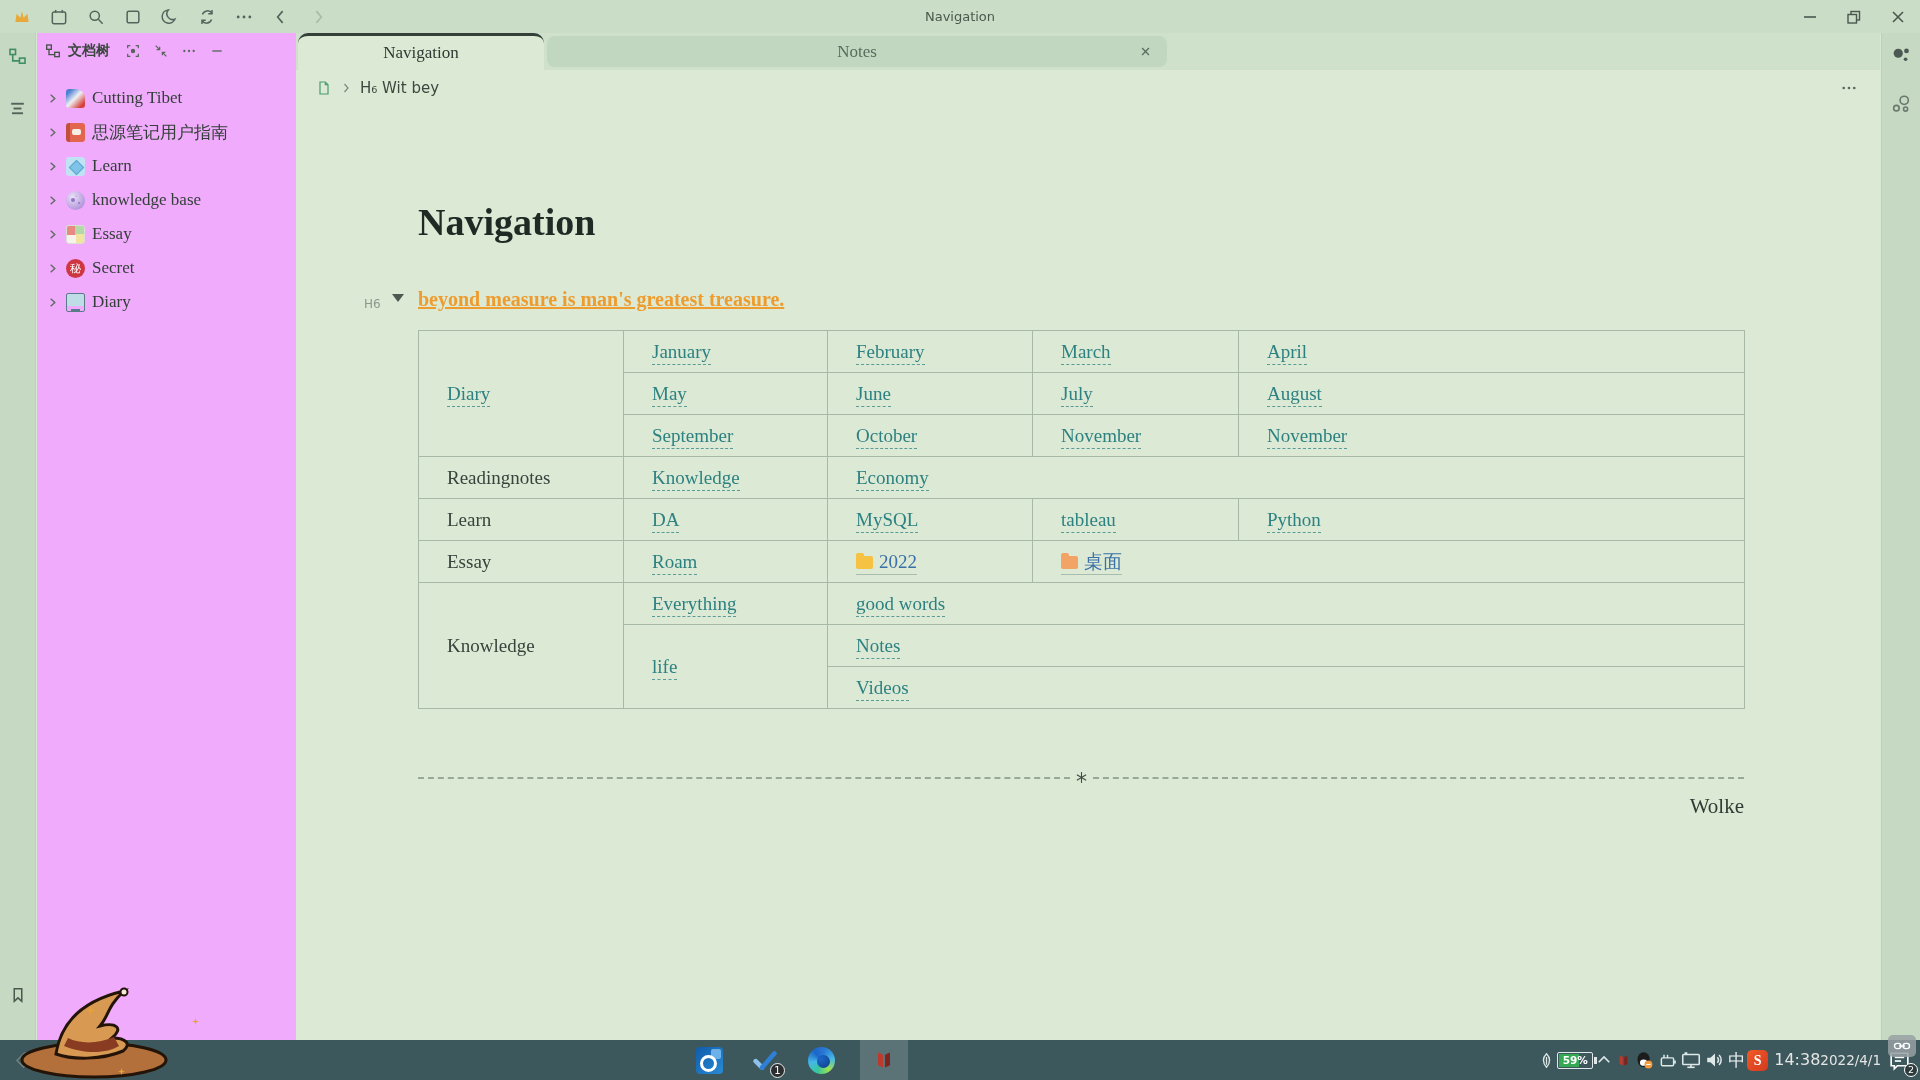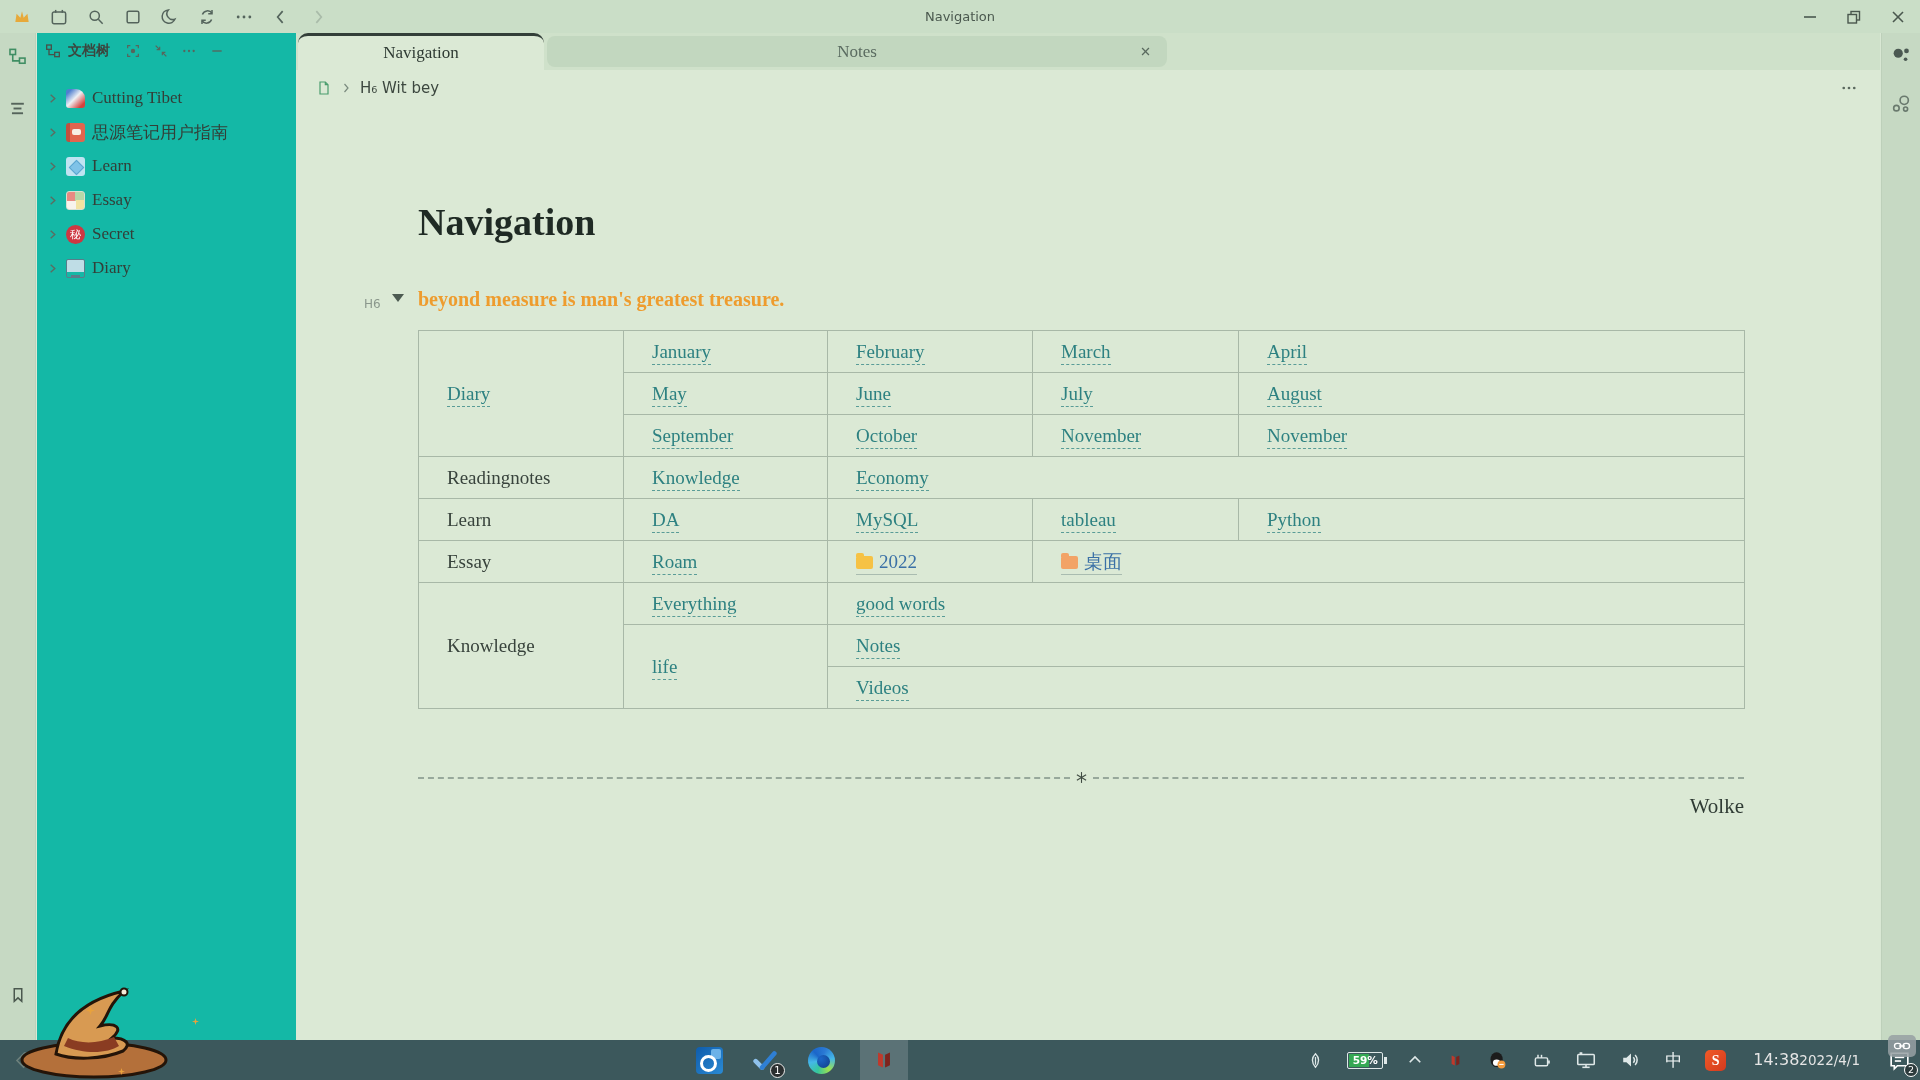--- a/index.html
+++ b/index.html
@@ -15,21 +15,21 @@
   .tb-title { position:absolute; left:0; right:0; text-align:center; font-size:13px; color:#4a584e; pointer-events:none; }
   .win-controls { position:absolute; right:8px; top:0; height:33px; display:flex; align-items:center; gap:16px; }
   .win-btn { width:28px; height:24px; display:flex; align-items:center; justify-content:center; }
 
   
   .dock-left { position:absolute; left:0; top:33px; width:36px; height:1007px; background:#c6d9c3; border-right:1px solid #bdd0ba; display:flex; flex-direction:column; align-items:center; }
   .dock-left .dock-btn { width:26px; height:26px; display:flex; align-items:center; justify-content:center; }
   .dock-spacer { flex:1; }
 
   
-  .tree-panel { position:absolute; left:37px; top:33px; width:259px; height:1007px; background:#14b8a6; }
+  .tree-panel { position:absolute; left:37px; top:33px; width:259px; height:1007px; background:#f0abfc; }
   .tree-header { height:36px; display:flex; align-items:center; padding:0 10px 0 8px; gap:7px; }
   .tree-header-title { font-size:14px; font-weight:bold; color:#3b463f; flex:0 0 auto; }
   .tree-header-tools { display:flex; align-items:center; gap:12px; margin-left:8px; }
   .tree-items { padding-top:12px; }
   .tree-item { height:34px; display:flex; align-items:center; gap:7px; padding-left:8px; cursor:default; }
   .tree-item .arrow { width:14px; display:flex; justify-content:center; }
   .tree-item .nb-icon { width:19px; height:19px; flex:0 0 auto; position:relative; }
   .tree-item .nb-label { font-family:"Liberation Serif","DejaVu Serif",serif; font-size:17px; color:#333f38; }
 
   
@@ -59,21 +59,21 @@
 
   .breadcrumb { position:absolute; left:0; top:37px; width:1584px; height:36px; display:flex; align-items:center; padding-left:20px; gap:8px; }
   .breadcrumb-text { font-size:15px; color:#3c473f; }
   .doc-more { position:absolute; right:22px; top:46px; }
 
   .doc { position:absolute; left:122px; top:73px; width:1326px; }
   .doc-title { margin-top:92px; font-family:"Liberation Serif","DejaVu Serif",serif; font-size:38px; font-weight:600; color:#1f2a24; line-height:48px; }
   .h6-row { margin-top:40px; position:relative; line-height:26px; }
   .h6-gutter { position:absolute; left:-54px; top:5px; font-size:12px; color:#8a978c; }
   .h6-fold { position:absolute; left:-26px; top:8px; width:0; height:0; border-left:6px solid transparent; border-right:6px solid transparent; border-top:8px solid #4c5a51; }
-  .h6-text { font-family:"Liberation Serif","DejaVu Serif",serif; font-size:20px; font-weight:bold; color:#ee9c2e; }
+  .h6-text { font-family:"Liberation Serif","DejaVu Serif",serif; font-size:20px; font-weight:bold; color:#ee9c2e;text-decoration:underline; }
 
   table.nav { margin-top:16px; border-collapse:collapse; width:1326px; table-layout:fixed; }
   table.nav td { border:1px solid #a8b8a7; height:42px; padding:0 6px 0 28px; font-family:"Liberation Serif","DejaVu Serif",serif; font-size:19px; color:#38433c; }
   .cell-link { color:#2d8181; border-bottom:1.5px dashed rgba(45,129,129,.75); padding-bottom:2px; cursor:pointer;text-align:center; }
   .cell-folder { color:#3a70a6; border-bottom:1.5px solid #a9bcb0; padding-bottom:2px; cursor:pointer; white-space:nowrap; }
   .folder-ic { display:inline-block; width:17px; height:13px; border-radius:2px; position:relative; margin-right:6px; vertical-align:-1px; }
   .folder-ic:before { content:""; position:absolute; left:0; top:-3px; width:8px; height:4px; border-radius:2px 2px 0 0; background:inherit; }
 
   .separator { margin-top:62px; display:flex; align-items:center; }
   .sep-line { flex:1; border-top:2px dashed #97a89b; }
@@ -88,21 +88,21 @@
   .task-app { position:relative; width:34px; height:40px; display:flex; align-items:center; justify-content:center; }
   .task-app.active-app { width:48px; background:rgba(255,255,255,.16); }
 
   .outlook-ic { width:27px; height:27px; border-radius:4px; background:linear-gradient(135deg,#0f5cab,#2a8ad4); position:relative; }
   .outlook-ic:before { content:""; position:absolute; right:2px; top:2px; width:10px; height:10px; background:#6cb2e8; border-radius:2px; }
   .outlook-ic:after { content:""; position:absolute; left:4px; top:8px; width:11px; height:11px; border:3px solid #fff; border-radius:50%; }
   .todo-badge { position:absolute; right:-3px; bottom:2px; width:15px; height:15px; border-radius:50%; background:rgba(40,40,40,.85); border:1.5px solid #eee; color:#fff; font-size:10px; line-height:13px; text-align:center; }
   .edge-ic { width:27px; height:27px; border-radius:50%; background:conic-gradient(from 140deg,#9ee24f,#35c79c,#45b7e8,#1b66c9,#2b7ad4,#45b7e8,#9ee24f); position:relative; }
   .edge-ic:after { content:""; position:absolute; left:9px; top:8px; width:13px; height:13px; border-radius:50%; background:radial-gradient(circle at 30% 30%,#1b66c9,#123f86); }
 
-  .tray { position:absolute; right:8px; top:0; height:40px; display:flex; align-items:center; gap:23px; }
+  .tray { position:absolute; right:8px; top:0; height:40px; display:flex; align-items:center; gap:2px; }
   .tray-item { display:flex; align-items:center; justify-content:center; }
   .battery { position:relative; width:36px; height:17px; border:1.5px solid #dfe8e8; border-radius:2px; display:flex; align-items:center; }
   .battery:after { content:""; position:absolute; right:-5px; top:4px; width:3px; height:7px; background:#dfe8e8; }
   .battery-fill { position:absolute; left:1px; top:1px; bottom:1px; width:59%; background:#35a854; }
   .battery-label { position:relative; width:100%; text-align:center; font-size:10.5px; font-weight:bold; color:#fff; }
   .ime { font-size:17px; color:#eef3f3; }
   .sogou-ic { width:21px; height:21px; border-radius:5px; background:linear-gradient(135deg,#f05a28,#d43a1e); color:#fff; font-weight:bold; font-size:14px; text-align:center; line-height:21px; font-family:"Liberation Serif","DejaVu Serif",serif; }
   .clock { text-align:center; color:#e5e5e5; line-height:1.25; margin:16px 4px; }
   .clock .time { font-size:16px; }
   .clock .date { font-size:13.5px; }
@@ -283,20 +283,29 @@
         </span>
         <span class="nb-icon gem-ic"></span>
         <span class="nb-label">Learn</span>
       </div>
       <div class="tree-item">
         <span class="arrow">
           <svg width="11" height="11" viewBox="0 0 24 24" stroke="#5c6b60" stroke-width="3" fill="none">
             <polyline points="8,4 17,12 8,20"></polyline>
           </svg>
         </span>
+        <span class="nb-icon crystal-ic"></span>
+        <span class="nb-label">knowledge base</span>
+      </div>
+      <div class="tree-item">
+        <span class="arrow">
+          <svg width="11" height="11" viewBox="0 0 24 24" stroke="#5c6b60" stroke-width="3" fill="none">
+            <polyline points="8,4 17,12 8,20"></polyline>
+          </svg>
+        </span>
         <span class="nb-icon palette-ic"></span>
         <span class="nb-label">Essay</span>
       </div>
       <div class="tree-item">
         <span class="arrow">
           <svg width="11" height="11" viewBox="0 0 24 24" stroke="#5c6b60" stroke-width="3" fill="none">
             <polyline points="8,4 17,12 8,20"></polyline>
           </svg>
         </span>
         <span class="nb-icon secret-ic">秘</span>

